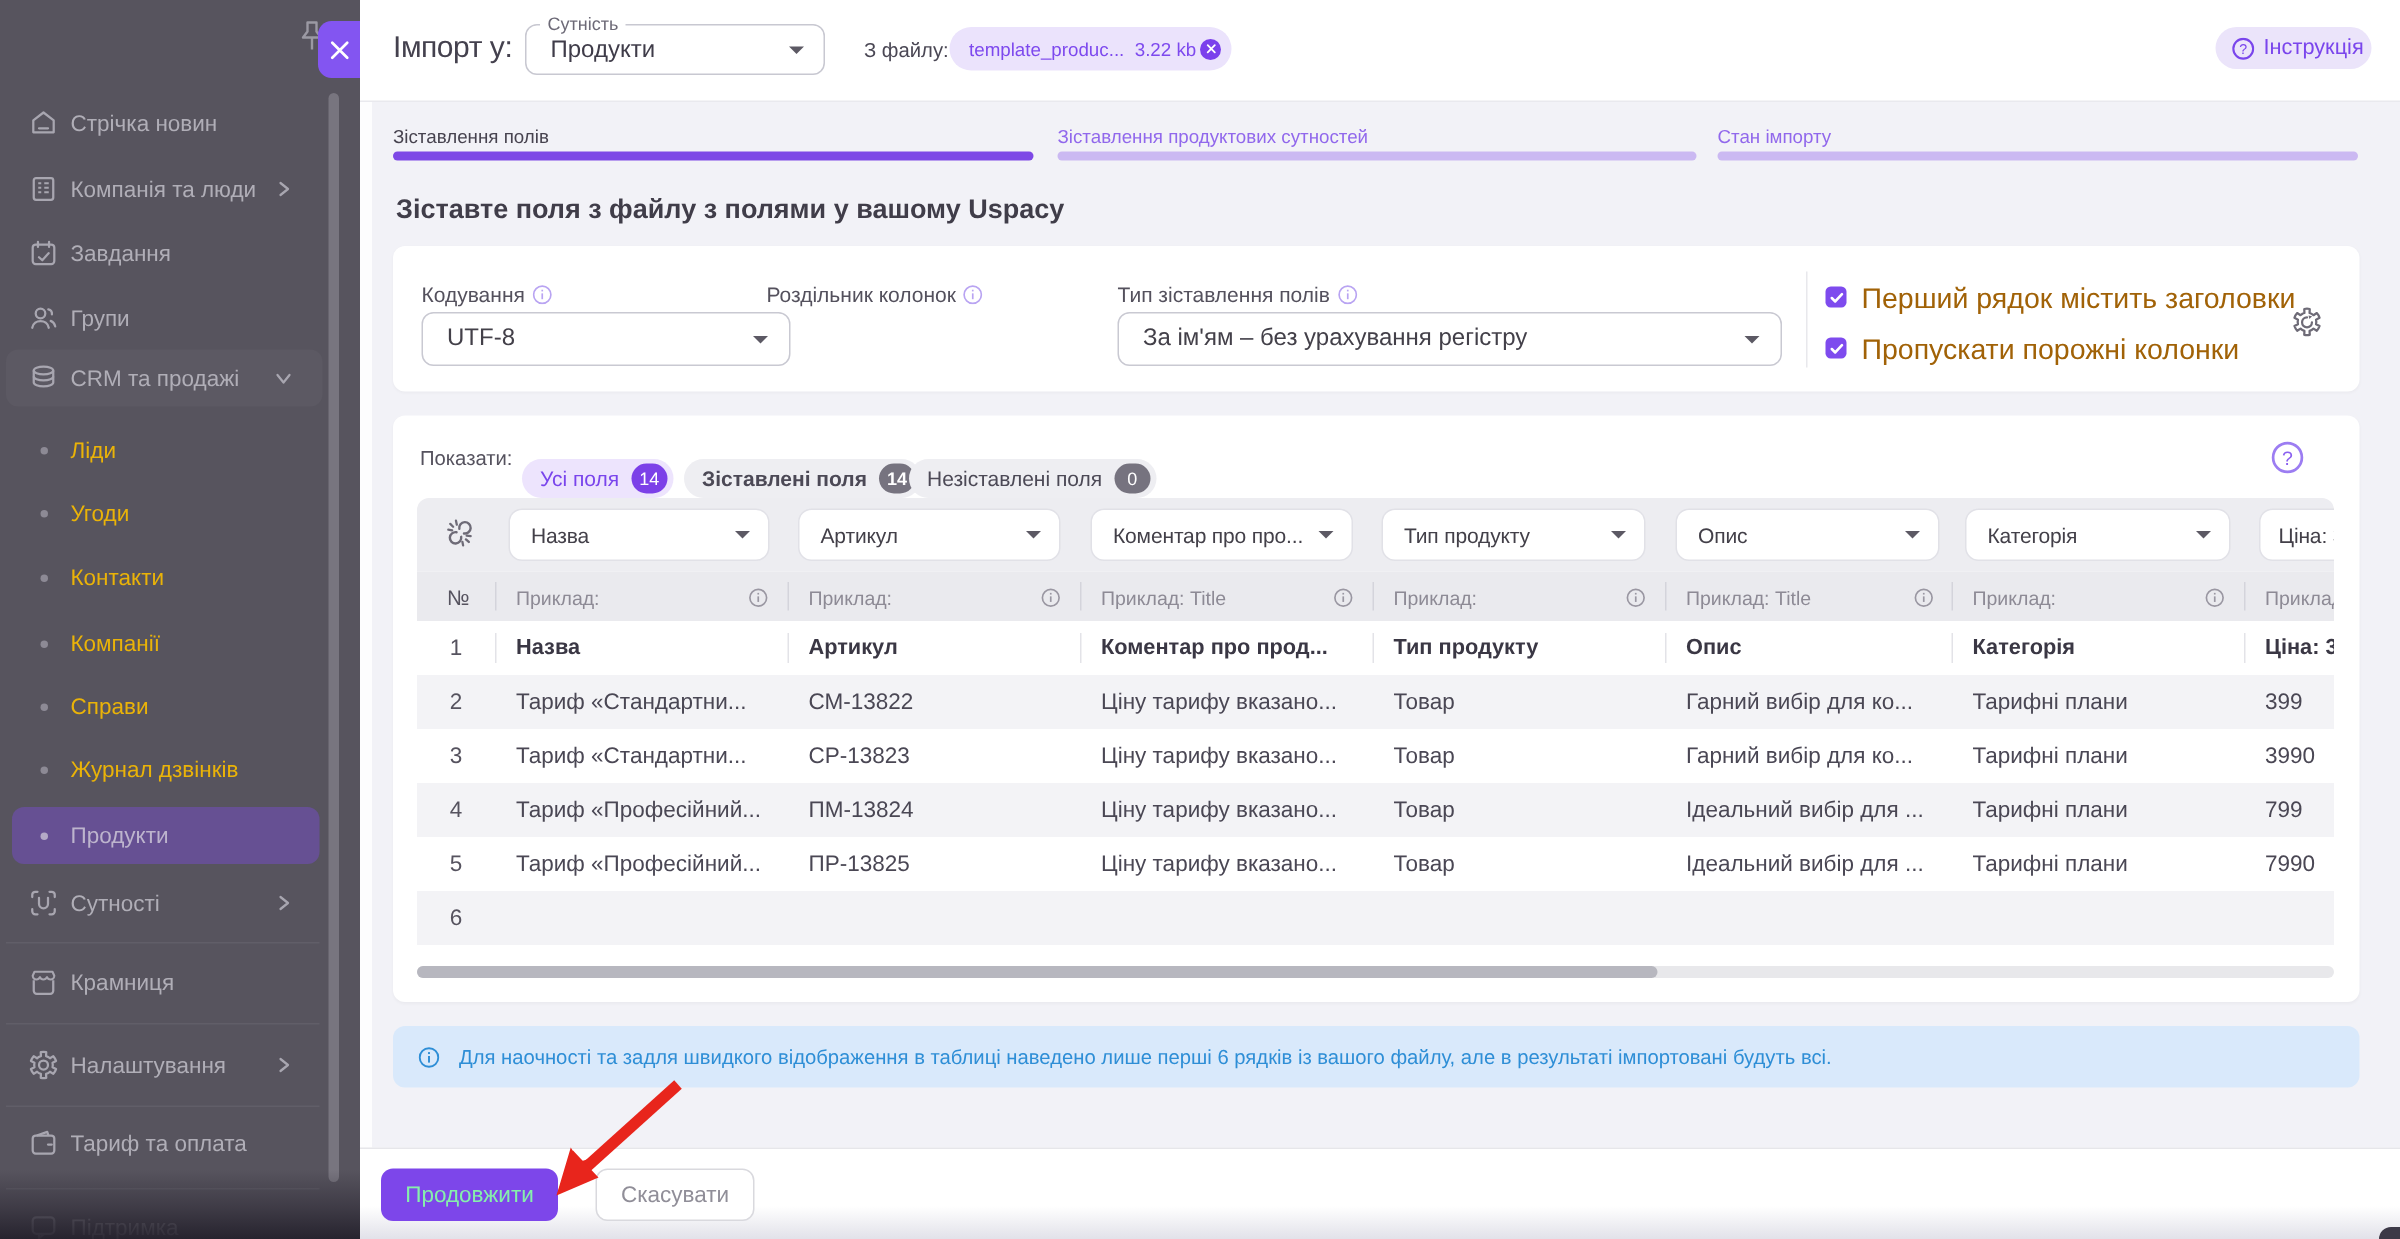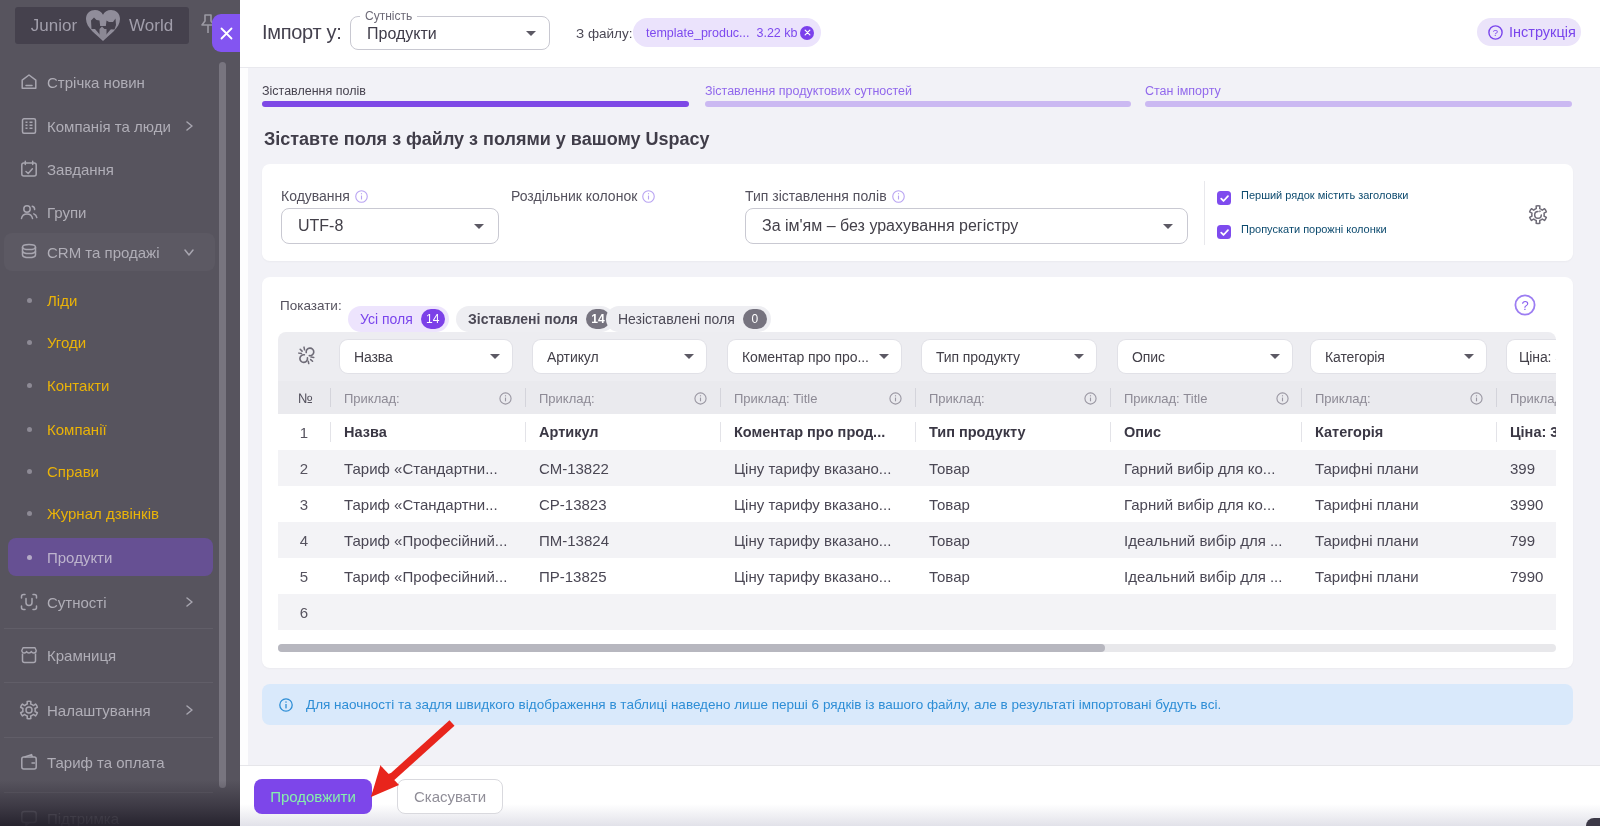--- a/index.html
+++ b/index.html
@@ -32,52 +32,41 @@
 
   .tab-lbl { top:84px; font-size:12.5px; white-space:nowrap; }
   .tab-bar { top:101px; height:6px; border-radius:3px; }
 
   .card { background:#fff; border-radius:8px; box-shadow:0 1px 2px rgba(40,40,60,0.04); }
 
   .sel { background:#fff; border:1px solid #c9c9d2; border-radius:8px; color:#434049; font-size:16px; display:flex; align-items:center; padding-left:16px; }
   .lab { font-size:14px; color:#54515d; display:flex; align-items:center; gap:5px; white-space:nowrap; }
 
   .cbx { width:14px; height:14px; background:#7e4bee; border-radius:3.5px; display:flex; align-items:center; justify-content:center; }
-  .cbx-lbl { font-size:11px; color:#0c4a6e; white-space:nowrap;text-align:center; }
+  .cbx-lbl { font-size:19px; color:#a16207; white-space:nowrap;text-align:center; }
 
   .chip { top:306px; height:26px; border-radius:13px; display:inline-flex; align-items:center; font-size:14px; padding:0 4px 0 12px; gap:8px;justify-content:space-between; }
   .chip .bdg { border-radius:10px; width:24px; height:19.5px; display:flex; align-items:center; justify-content:center;
     color:#fff; font-size:12px; }
 
   
   .tsel { background:#fff; border-radius:8px; height:33px; top:8px; color:#434049; display:flex; align-items:center; padding-left:14px; box-shadow:0 0 0 1px rgba(190,190,205,0.25); white-space:nowrap; overflow:hidden; font-size:14px; letter-spacing:-0.1px; }
   .coldiv { width:1px; background:#d4d4db; }
   .pr-lbl { top:59px; font-size:13px; color:#8d8a95; white-space:nowrap; }
   .row { left:278px; width:1278px; height:36px; }
   .cell { position:absolute; font-size:15px; color:#4a4754; white-space:nowrap; top:50%; transform:translateY(-50%); }
   .hcell { font-weight:bold; font-size:14.5px; color:#3a3744; }
   .rnum { position:absolute; left:0; width:52px; text-align:center; font-size:15px; color:#56535f; top:50%; transform:translateY(-50%); }
 
   .btn { top:779px; height:35px; border-radius:8px; display:flex; align-items:center; justify-content:center; font-size:15px; }
 </style>
 </head>
 <body>
 
 <div id="sidebar" class="abs">
-  <div class="logo-box abs">
-    <span>Junior</span>
-    <svg width="40" height="34" viewBox="0 0 40 34" style="margin:0 2px;">
-      <path d="M20 32 C14 26 3 19 3 10 C3 4 7.5 1 12 1 C15.5 1 18.6 3 20 5.8 C21.4 3 24.5 1 28 1 C32.5 1 37 4 37 10 C37 19 26 26 20 32 Z" fill="#908d9a"></path>
-      <path d="M8.5 20 L8 11.5 L11 8.5 L13.5 11 L16.5 11.5 L17.5 20 Z" fill="#45414d"></path>
-      <path d="M22.5 20 L23.5 11.5 L26 13 L30 13 L32.5 9.5 L33 16 L31.5 20.5 Z" fill="#45414d"></path>
-      <path d="M9.5 17 L30.5 17 L20 29.5 Z" fill="#45414d"></path>
-      <path d="M16.5 28 L16.5 20 L19 17.5 L21.5 20 L23.5 20 L23.5 28 C23.5 28 21.8 29.8 20 29.8 C18.2 29.8 16.5 28 16.5 28 Z" fill="#8b8894"></path>
-    </svg>
-    <span>World</span>
-  </div>
   <div class="abs" id="pin-ic" style="left:199px; top:13px;">
     <svg width="18" height="24" viewBox="0 0 18 24">
       <path d="M6 2 L12 2 L12 8 L15 12 L3 12 L6 8 Z M9 12 L9 20" fill="none" stroke="#9b99a3" stroke-width="1.6" stroke-linejoin="round"></path>
     </svg>
   </div>
 
   <div class="abs" style="left:4px; top:233px; width:211px; height:38px; background:#5c5963; border-radius:8px;"></div>
   <div class="abs" style="left:8px; top:538px; width:205px; height:38px; background:#665093; border-radius:8px;"></div>
 
   <div class="side-item abs" style="top:72px;">
@@ -262,21 +251,21 @@
   <div class="abs" style="left:24px; top:129px; font-size:18px; font-weight:bold; color:#403d49;">Зіставте поля з файлу з полями у вашому Uspacy</div>
 
   <div class="card abs" style="left:22px; top:164px; width:1311px; height:97px;"></div>
   <div class="lab abs" style="left:41px; top:188px;">Кодування
     <svg width="13" height="13" viewBox="0 0 14 14">
         <circle cx="7" cy="7" r="6.2" fill="none" stroke="#b9a4f2" stroke-width="1.2"></circle>
         <rect x="6.4" y="6" width="1.2" height="4.2" fill="#b9a4f2"></rect>
         <rect x="6.4" y="3.4" width="1.2" height="1.2" fill="#b9a4f2"></rect>
       </svg>
   </div>
-  <div class="sel abs" style="left:41px; top:208px; width:218px; height:36px;">UTF-8
+  <div class="sel abs" style="left:41px; top:208px; width:246px; height:36px;">UTF-8
     <div class="selarrow" style="right:14px; top:15px;"></div>
   </div>
   <div class="lab abs" style="left:271px; top:188px;">Роздільник колонок
     <svg width="13" height="13" viewBox="0 0 14 14">
         <circle cx="7" cy="7" r="6.2" fill="none" stroke="#b9a4f2" stroke-width="1.2"></circle>
         <rect x="6.4" y="6" width="1.2" height="4.2" fill="#b9a4f2"></rect>
         <rect x="6.4" y="3.4" width="1.2" height="1.2" fill="#b9a4f2"></rect>
       </svg>
   </div>
   <div class="lab abs" style="left:505px; top:188px;">Тип зіставлення полів

